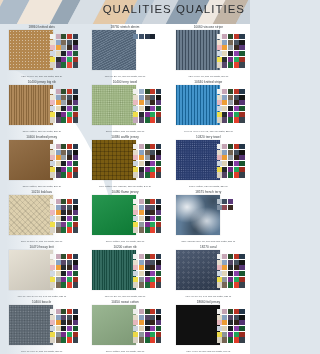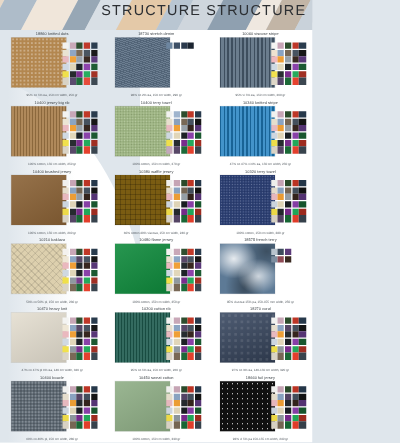--- a/index.html
+++ b/index.html
@@ -89,21 +89,21 @@
       <div class="st" style="left: 88px; width: 25px; background: rgb(216, 223, 229);"></div>
       <div class="st" style="left: 113px; width: 32px; background: rgb(228, 201, 168);"></div>
       <div class="st" style="left: 145px; width: 17px; background: rgb(185, 198, 210);"></div>
       <div class="st" style="left: 162px; width: 24px; background: rgb(207, 214, 221);"></div>
       <div class="st" style="left: 186px; width: 31px; background: rgb(143, 160, 176);"></div>
       <div class="st" style="left: 217px; width: 16px; background: rgb(239, 232, 224);"></div>
       <div class="st" style="left: 233px; width: 23px; background: rgb(194, 181, 166);"></div>
       <div class="st" style="left: 256px; width: 30px; background: rgb(201, 210, 218);"></div>
     </div>
 </div>
-<div id="title">STRUCTURE STRUCTURE</div>
+<div id="title">QUALITIES QUALITIES</div>
 
 <div id="grid">
     <div class="cell">
       <div class="cap-top">18860 knitted dots</div>
       <div class="body">
         <div class="swatch" style="background: radial-gradient(rgba(255, 255, 255, 0.45) 0.5px, transparent 0.6px) 0px 0px / 3px 3px, rgb(179, 135, 79);"></div>
         <div class="chips" style="grid-template-rows: repeat(6, 5.1px);">
           <div class="chip" style="background: rgb(242, 242, 240);"></div>
           <div class="chip" style="background: rgb(233, 227, 210);"></div>
           <div class="chip" style="background: rgb(232, 185, 191);"></div>

